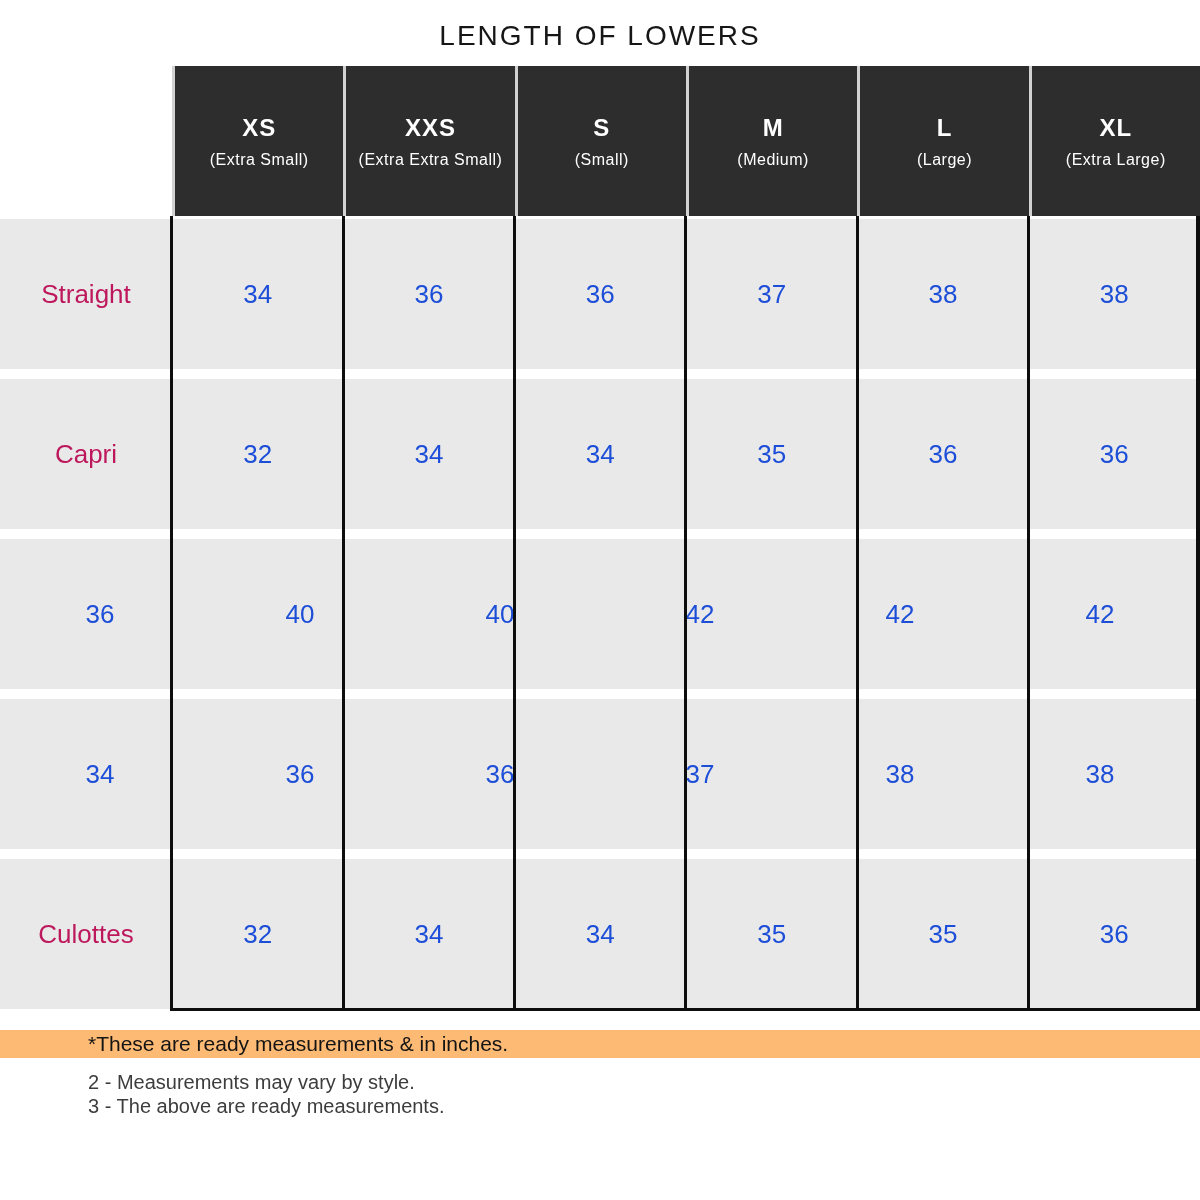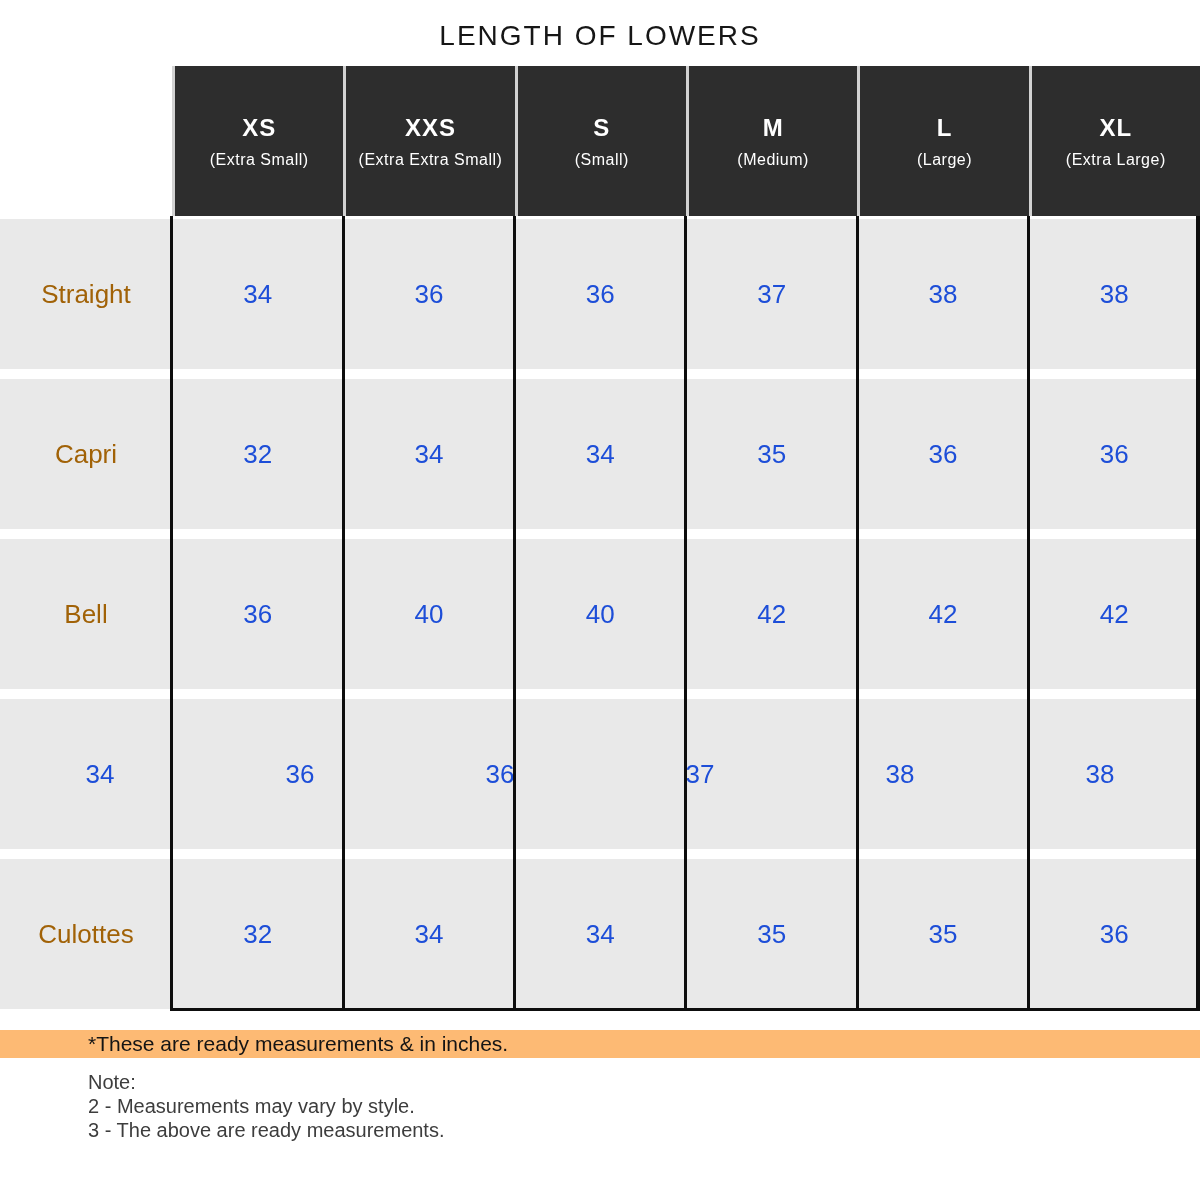--- a/index.html
+++ b/index.html
@@ -38,21 +38,21 @@
 
   
   .rows { position: absolute; left: 0; top: 219px; width: 1200px; }
   .row {
     display: flex; height: 150px; margin-bottom: 10px;
     background: #e9e9e9;
   }
   .row-label {
     width: 172px; flex: none;
     display: flex; align-items: center; justify-content: center;
-    font-size: 26px; color: #a16207;
+    font-size: 26px; color: #be185d;
   }
   .cell {
     flex: 1;
     display: flex; align-items: center; justify-content: center;
     font-size: 26px; color: #1d4ed8;
   }
 
   
   .vline { position: absolute; top: 216px; height: 795px; width: 3px; background: #0d0d0d; }
   .vline-0 { left: 170px; }
@@ -127,21 +127,20 @@
       <div class="row-label">Capri</div>
       <div class="cell">32</div>
       <div class="cell">34</div>
       <div class="cell">34</div>
       <div class="cell">35</div>
       <div class="cell">36</div>
       <div class="cell">36</div>
     </div>
 
     <div class="row">
-      <div class="row-label">Bell</div>
       <div class="cell">36</div>
       <div class="cell">40</div>
       <div class="cell">40</div>
       <div class="cell">42</div>
       <div class="cell">42</div>
       <div class="cell">42</div>
     </div>
 
     <div class="row">
       <div class="cell">34</div>
@@ -171,18 +170,17 @@
   <div class="vline vline-4"></div>
   <div class="vline vline-5"></div>
   <div class="vline vline-6"></div>
   <div class="bottom-line"></div>
 
   <div class="footnote-band">
     <div class="footnote-text">*These are ready measurements &amp; in inches.</div>
   </div>
 
   <div class="note">
-    <div class="note-heading">Note:</div>
     <div class="note-item">2 - Measurements may vary by style.</div>
     <div class="note-item">3 - The above are ready measurements.</div>
   </div>
 
 </div>
 
 </body></html>

